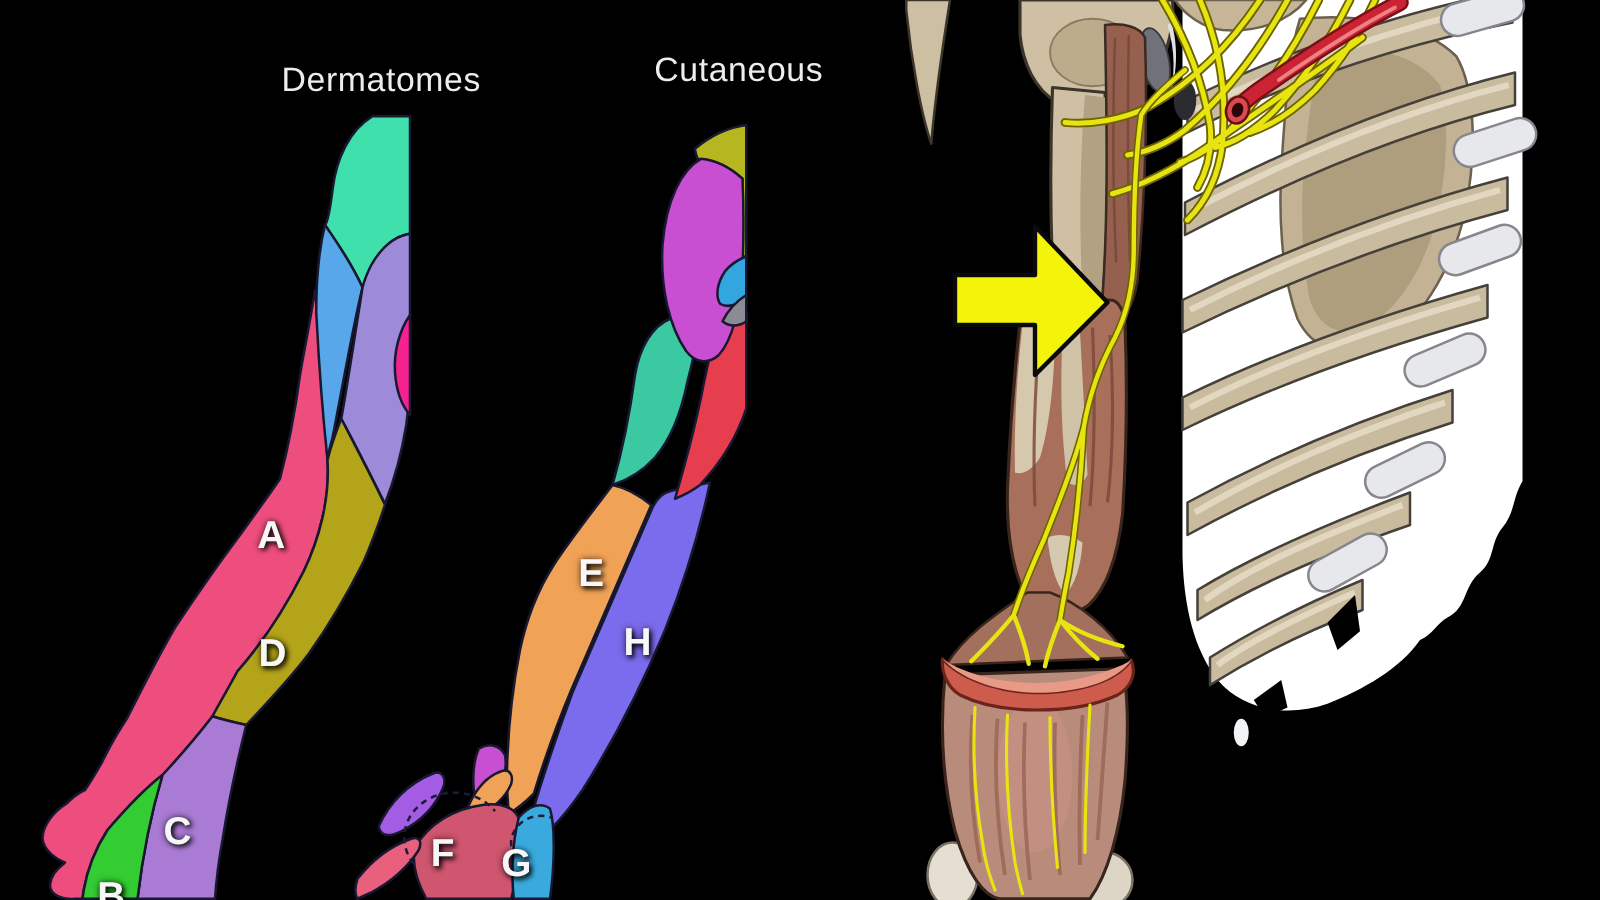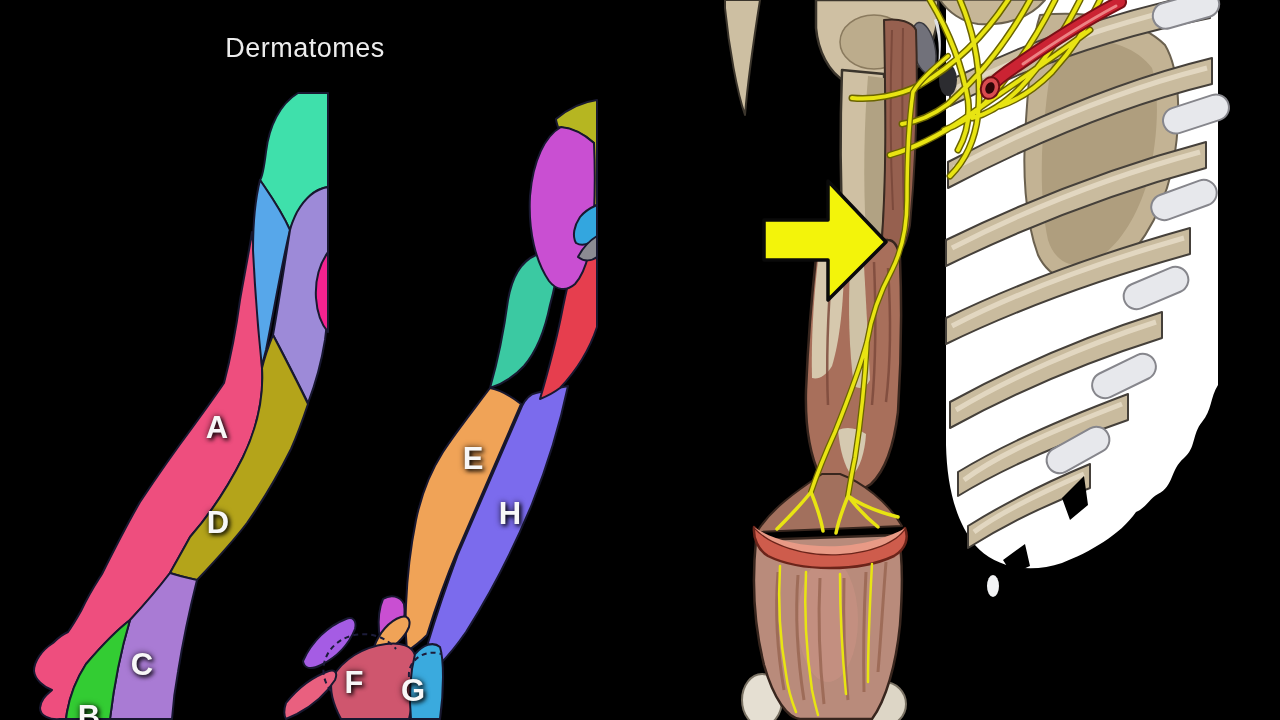--- a/index.html
+++ b/index.html
@@ -1,21 +1,21 @@
 <!DOCTYPE html>
 <html><head>
 <meta charset="utf-8">
 <style>
   html,body{margin:0;padding:0;background:#000;}
   .stage{position:relative;width:1280px;height:720px;background:#000;overflow:hidden;
          font-family:"Liberation Sans",sans-serif;}
   .art{position:absolute;left:0;top:0;width:1280px;height:720px;}
   .title{position:absolute;color:#ededed;font-size:27px;line-height:33px;text-align:center;
          font-weight:400;letter-spacing:.5px;text-shadow:0 0 3px rgba(0,0,0,.8);}
-  .t-derm{left:185px;top:32px;width:240px;}
+  .t-derm{left:185px;top:48px;width:240px;}
   .t-cut{left:496px;top:40px;width:190px;}
   .letter{position:absolute;transform:translate(-50%,-50%);font-weight:700;font-size:31px;
           color:#f7f7f7;text-shadow:2px 2px 4px rgba(0,0,0,.9),0 0 6px rgba(0,0,0,.65);}
   .l-a{left:217px;top:428px}.l-d{left:218px;top:523px}.l-c{left:142px;top:665px}.l-b{left:89px;top:717px}
   .l-e{left:473px;top:459px}.l-h{left:510px;top:514px}.l-f{left:354px;top:683px}.l-g{left:413px;top:691px}
 </style>
 </head>
 <body>
 
 <div class="stage">
@@ -214,20 +214,21 @@
     <path fill="none" stroke="#ef8d8d" stroke-width="3" stroke-linecap="round" opacity="0.9" d="M1116,6 C1084,23 1052,44 1023,64"></path>
     <ellipse cx="990" cy="88" rx="9" ry="11" fill="#d94b50" stroke="#6b0e12" stroke-width="2" transform="rotate(20 990 88)"></ellipse>
     <ellipse cx="990" cy="88" rx="4.5" ry="6" fill="#2e0507" transform="rotate(20 990 88)"></ellipse>
 
     <polygon points="764,220 828,220 828,181 886,242 828,300 828,260 764,260" fill="#f3f40a" stroke="#0a0a0a" stroke-width="3.5"></polygon>
   </g>
 </svg>
 
 <div class="title t-derm">Dermatomes</div>
 <div class="title t-cut">
+  <div>Cutaneous</div>
 </div>
 
 <span class="letter l-a">A</span>
 <span class="letter l-d">D</span>
 <span class="letter l-c">C</span>
 <span class="letter l-b">B</span>
 <span class="letter l-e">E</span>
 <span class="letter l-h">H</span>
 <span class="letter l-f">F</span>
 <span class="letter l-g">G</span>

